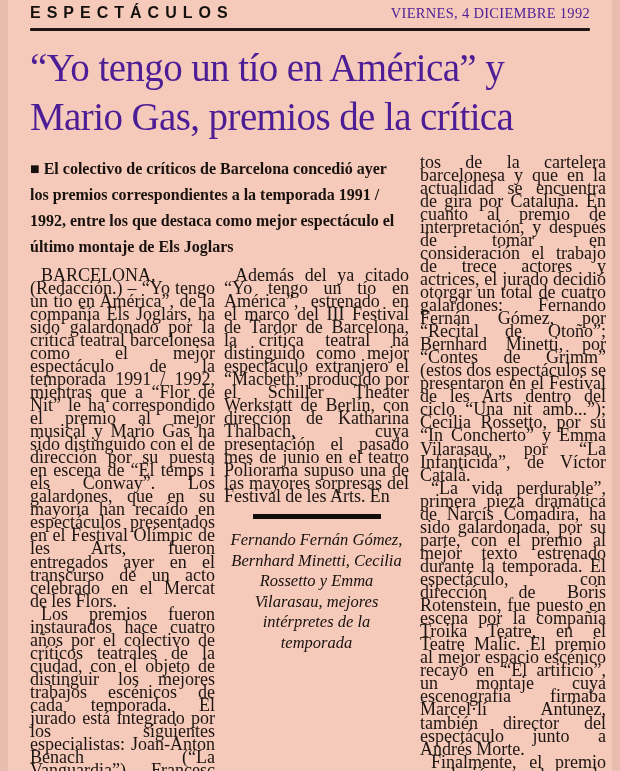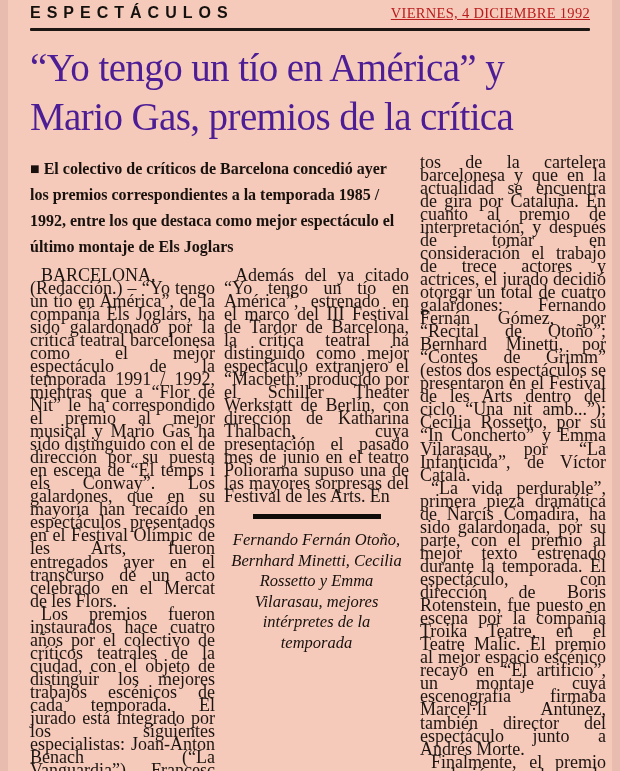--- a/index.html
+++ b/index.html
@@ -28,22 +28,21 @@
     font-family: "Liberation Sans", sans-serif;
     font-weight: bold;
     font-size: 16px;
     letter-spacing: 6px;
     color: #14100d;
   }
   .edition-date {
     font-family: "Liberation Serif", serif;
     font-size: 14.5px;
     letter-spacing: 0.3px;
-    color: #b91c1c;
-    text-decoration: underline;
+    color: #4c1d95;
   }
   .header-rule {
     height: 2.5px;
     background: #1c1713;
     margin-top: 6px;
     border-radius: 1px;
   }
   
   .headline {
     font-weight: 500;
@@ -114,33 +113,33 @@
       <span class="edition-date">VIERNES, 4 DICIEMBRE 1992</span>
     </div>
     <div class="header-rule"></div>
   </header>
 
   <h1 class="headline">“Yo tengo un tío en América” y Mario Gas, premios de la crítica</h1>
 
   <div class="article-body">
 
     <div class="left-region">
-      <p class="lead-paragraph">■ El colectivo de críticos de Barcelona concedió ayer los premios correspondientes a la temporada 1985 / 1992, entre los que destaca como mejor espectáculo el último montaje de Els Joglars</p>
+      <p class="lead-paragraph">■ El colectivo de críticos de Barcelona concedió ayer los premios correspondientes a la temporada 1991 / 1992, entre los que destaca como mejor espectáculo el último montaje de Els Joglars</p>
 
       <div class="sub-columns">
 
         <div class="column-1">
           <p class="body-par indent">BARCELONA. (Redacción.) – “Yo tengo un tío en América”, de la compañía Els Joglars, ha sido galardonado por la crítica teatral barcelonesa como el mejor espectáculo de la temporada 1991 / 1992, mientras que a “Flor de Nit” le ha correspondido el premio al mejor musical y Mario Gas ha sido distinguido con el de dirección por su puesta en escena de “El temps i els Conway”. Los galardones, que en su mayoría han recaído en espectáculos presentados en el Festival Olímpic de les Arts, fueron entregados ayer en el transcurso de un acto celebrado en el Mercat de les Flors.</p>
           <p class="body-par indent">Los premios fueron instaurados hace cuatro años por el colectivo de críticos teatrales de la ciudad, con el objeto de distinguir los mejores trabajos escénicos de cada temporada. El jurado está integrado por los siguientes especialistas: Joan-Anton Benach (“La Vanguardia”), Francesc Burguet i Ardiaca (“Diari de Barcelona”), Joan Casas (“Avui”), Pablo Ley (“ABC”), Marcos Ordóñez (“El Observador”), Gonzalo Pérez de Olaguer (“El Periódico”), Xavier Pérez (“Avui”), Maria Josep Ragué (“Jano”), Joan de Sagarra (“El País”), Mercè Saumell (“Diari de Barcelona”), Albert de la Torre (“El País”) y Joaquim Vilà i Folch (“Serra d’Or”).</p>
         </div>
 
         <div class="column-2">
           <p class="body-par indent">Además del ya citado “Yo tengo un tío en América”, estrenado en el marco del III Festival de Tardor de Barcelona, la crítica teatral ha distinguido como mejor espectáculo extranjero el “Macbeth” producido por el Schiller Theater Werkstatt de Berlín, con dirección de Katharina Thalbach, cuya presentación el pasado mes de junio en el teatro Poliorama supuso una de las mayores sorpresas del Festival de les Arts. En</p>
           <div class="pull-quote-rule"></div>
-          <p class="pull-quote">Fernando Fernán Otoño, Bernhard Minetti, Cecilia Rossetto y Emma Vilarasau, mejores intérpretes de la temporada</p>
+          <p class="pull-quote">Fernando Fernán Gómez, Bernhard Minetti, Cecilia Rossetto y Emma Vilarasau, mejores intérpretes de la temporada</p>
         </div>
 
       </div>
     </div>
 
     <div class="column-3">
       <p class="body-par">tos de la cartelera barcelonesa y que en la actualidad se encuentra de gira por Cataluña. En cuanto al premio de interpretación, y después de tomar en consideración el trabajo de trece actores y actrices, el jurado decidió otorgar un total de cuatro galardones: Fernando Fernán Gómez, por “Recital de Otoño”; Bernhard Minetti, por “Contes de Grimm” (estos dos espectáculos se presentaron en el Festival de les Arts dentro del ciclo “Una nit amb...”); Cecilia Rossetto, por su “In Concherto” y Emma Vilarasau, por “La Infanticida”, de Víctor Català.</p>
       <p class="body-par indent">“La vida perdurable”, primera pieza dramática de Narcís Comadira, ha sido galardonada, por su parte, con el premio al mejor texto estrenado durante la temporada. El espectáculo, con dirección de Boris Rotenstein, fue puesto en escena por la compañía Troika Teatre, en el Teatre Malic. El premio al mejor espacio escénico recayó en “El artificio”, un montaje cuya escenografía firmaba Marcel·lí Antúnez, también director del espectáculo junto a Andrés Morte.</p>
       <p class="body-par indent">Finalmente, el premio revelación de la temporada ha ido a parar al espectáculo “Petits contes misògins”, dirigido por Pere Sagristà (quien precisamente ayer estrenaba en el Mercat de les Flors “Tu rai que vius bé!”) e interpretado por Mamen Duch, Rosa Gàmiz, Míriam Iscla, Carme Pla y Àgata Roca; mientras que el trabajo de Rafael Anglada en la obra “El sarau”, de Joan Brossa, ha merecido un premio especial de la crítica.●</p>
     </div>

